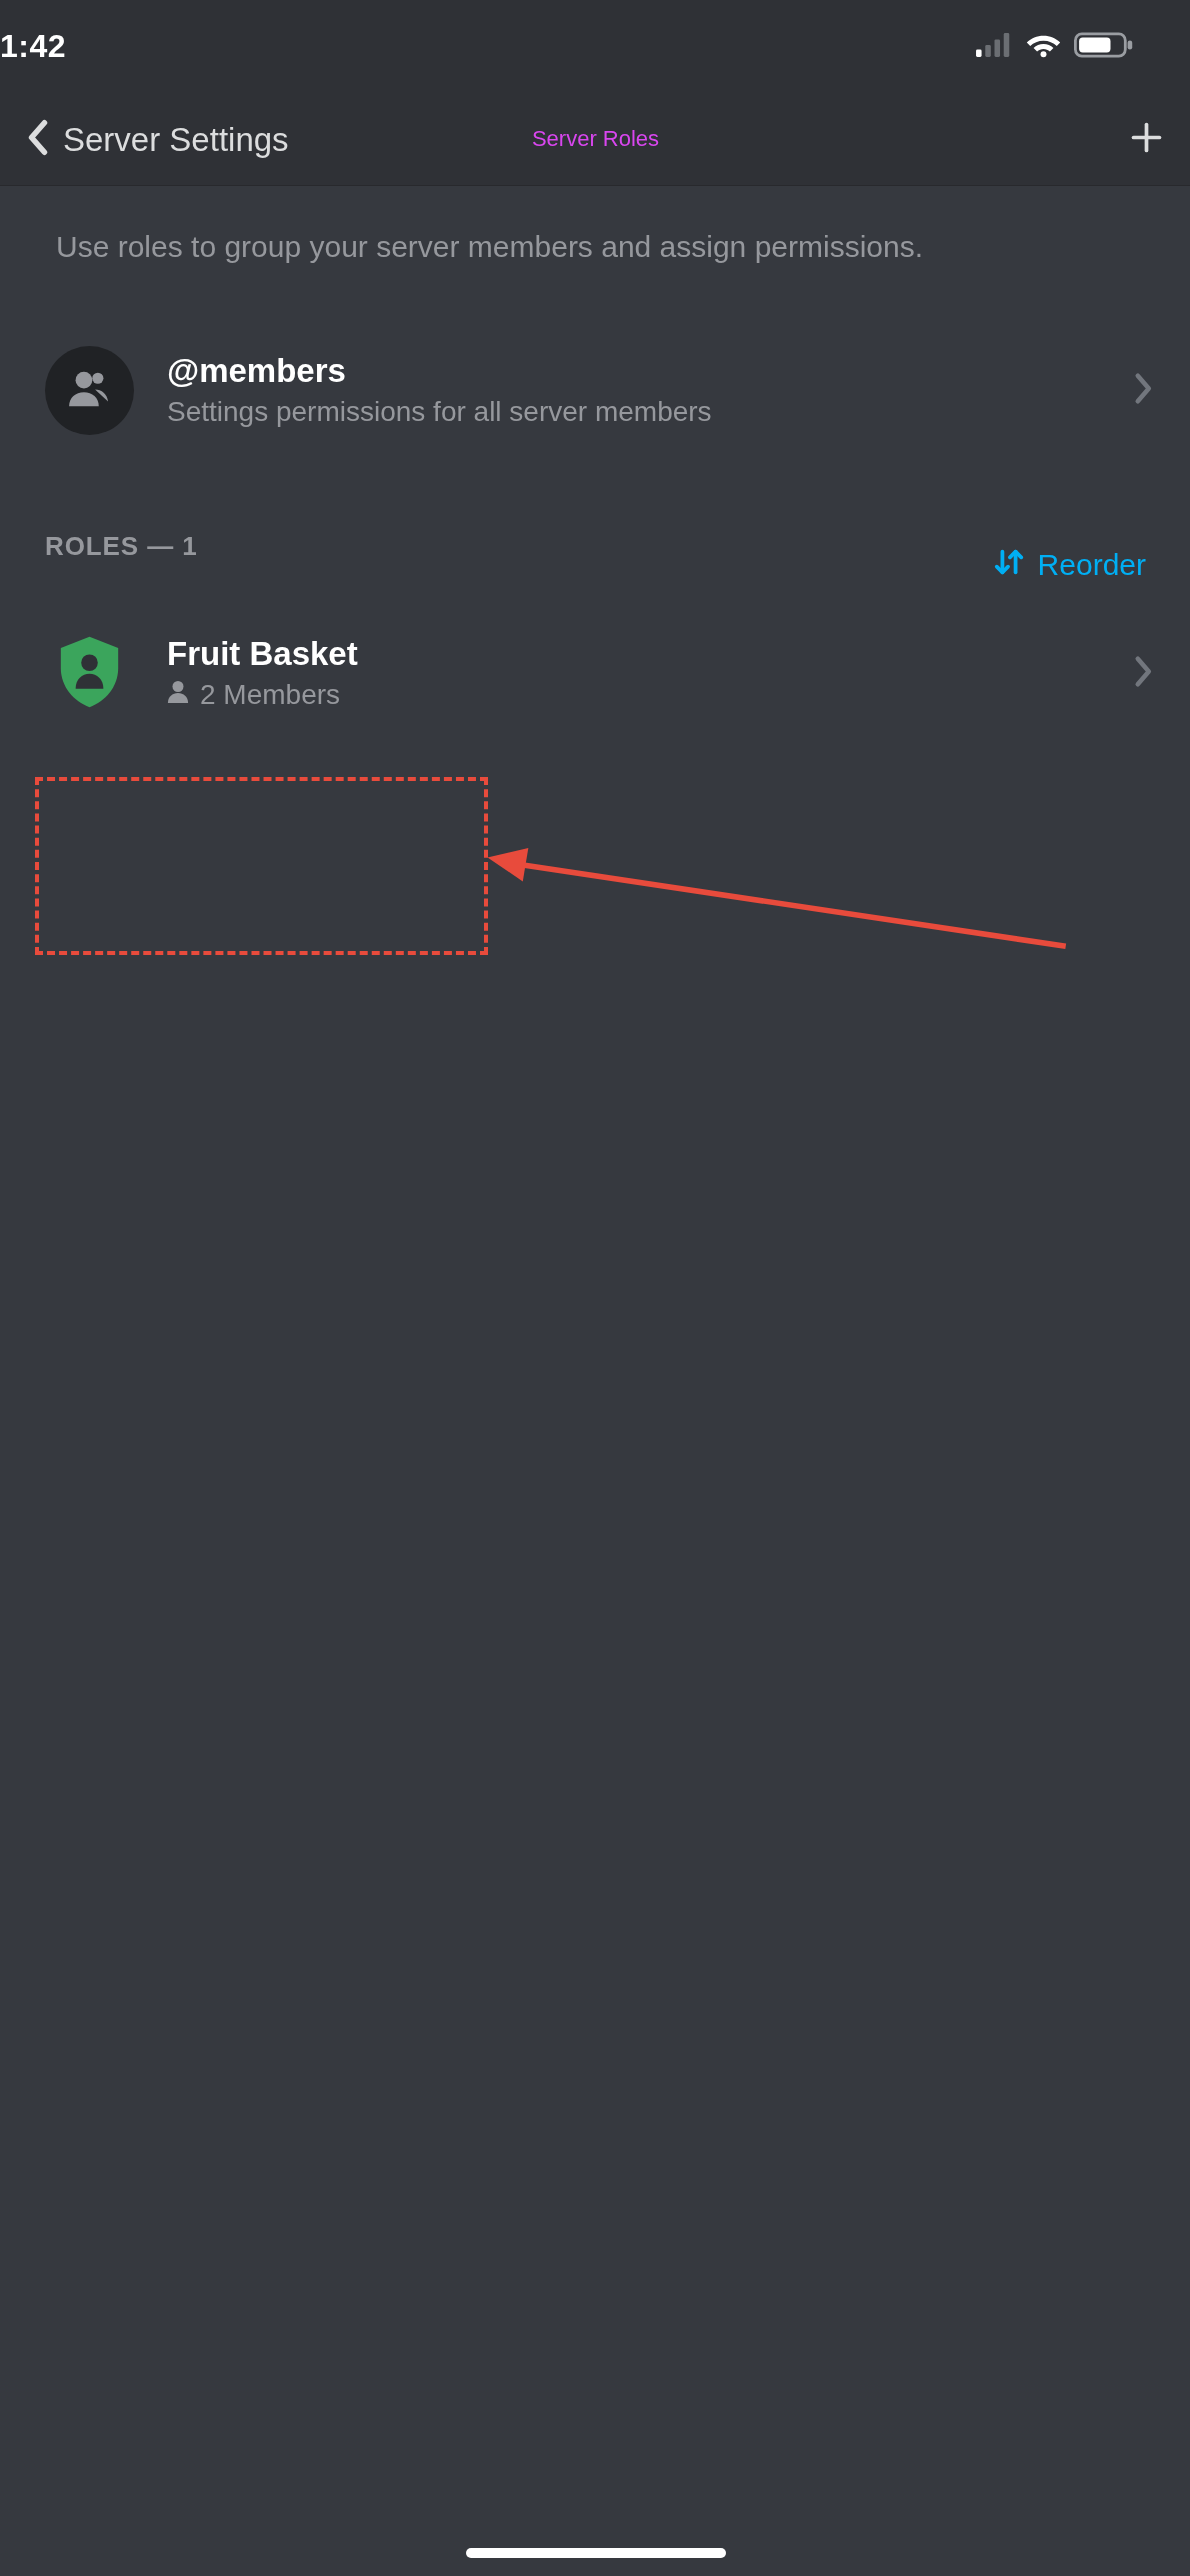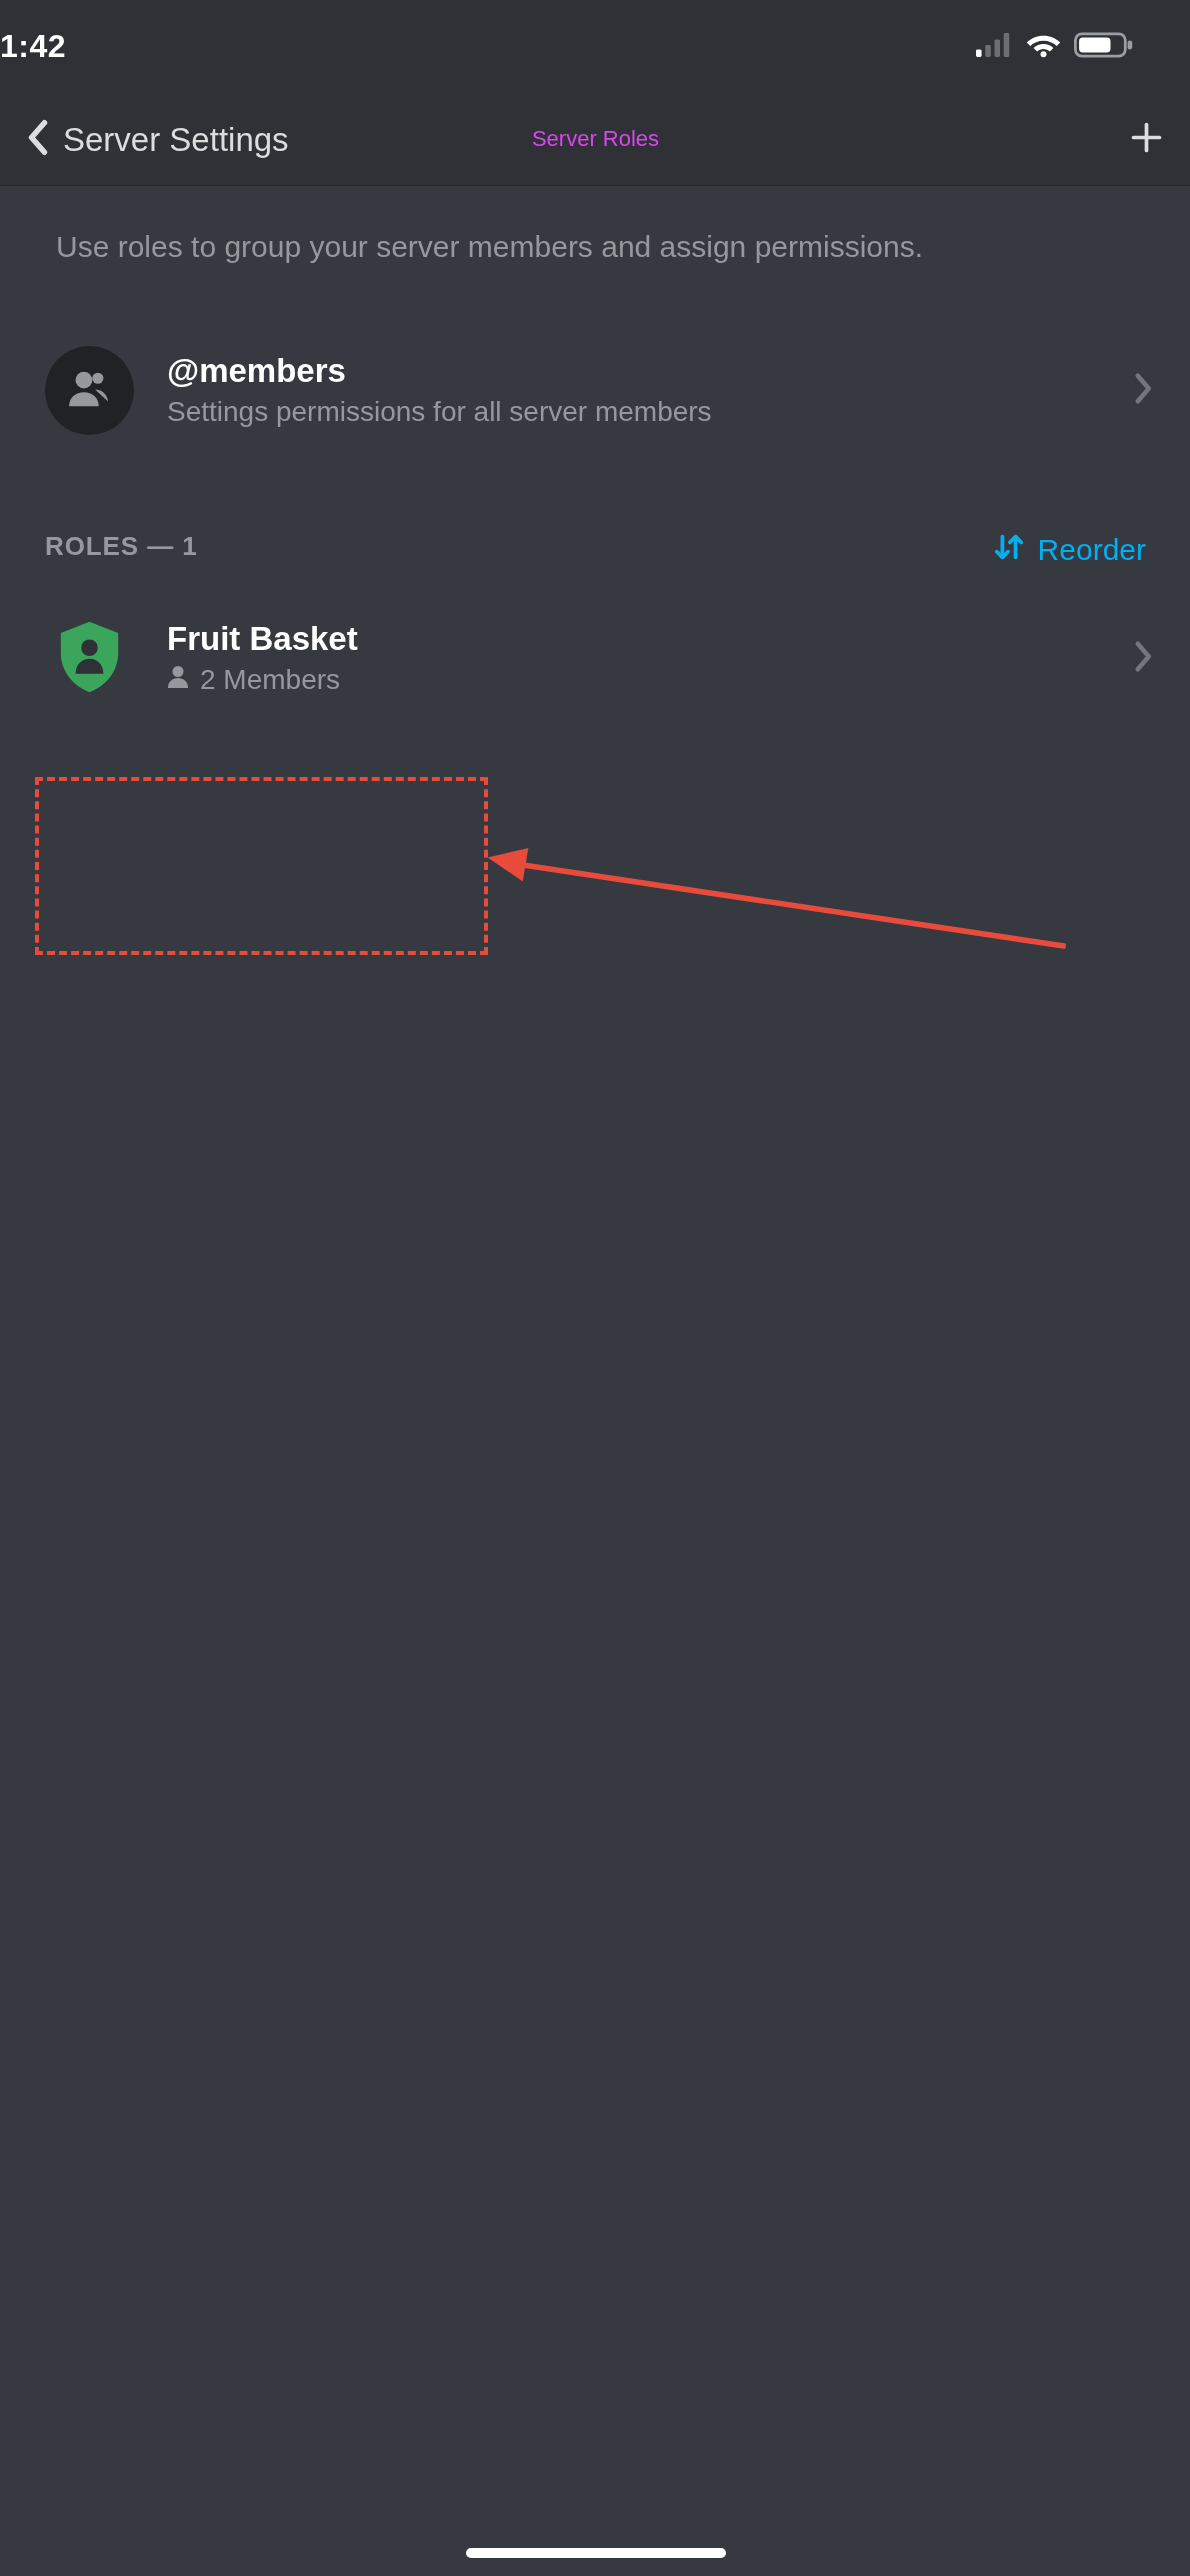--- a/index.html
+++ b/index.html
@@ -124,20 +124,21 @@
       letter-spacing: 0.9px;
       color: #96989d;
     }
     .reorder {
       display: flex;
       align-items: center;
       gap: 13px;
       color: #00aff4;
       font-size: 30px;
       font-weight: 500;
+      margin-top: 15px;
     }
     .role-row {
       display: flex;
       align-items: center;
       padding: 22px 37px 22px 45px;
       position: relative;
     }
     .role-icon-wrap {
       width: 89px;
       display: flex;

